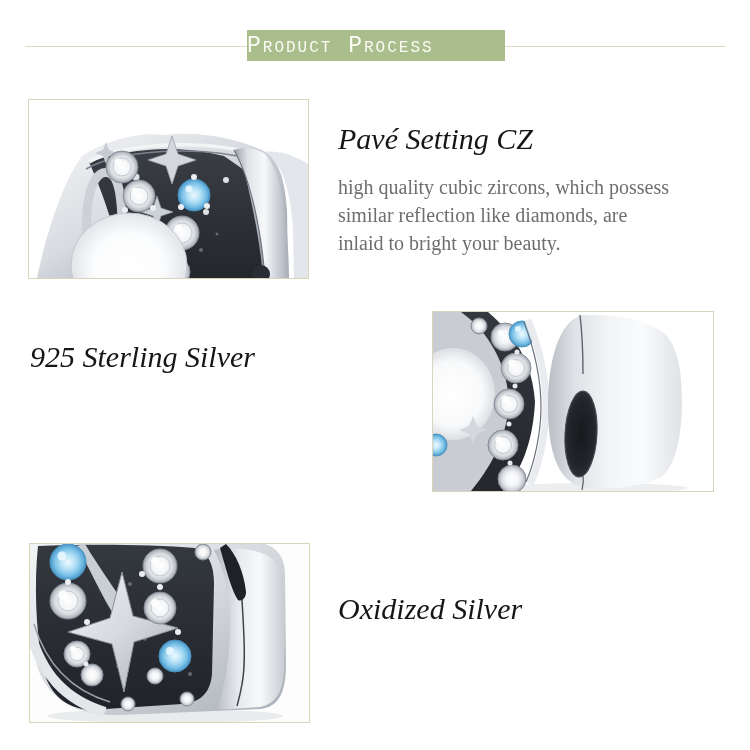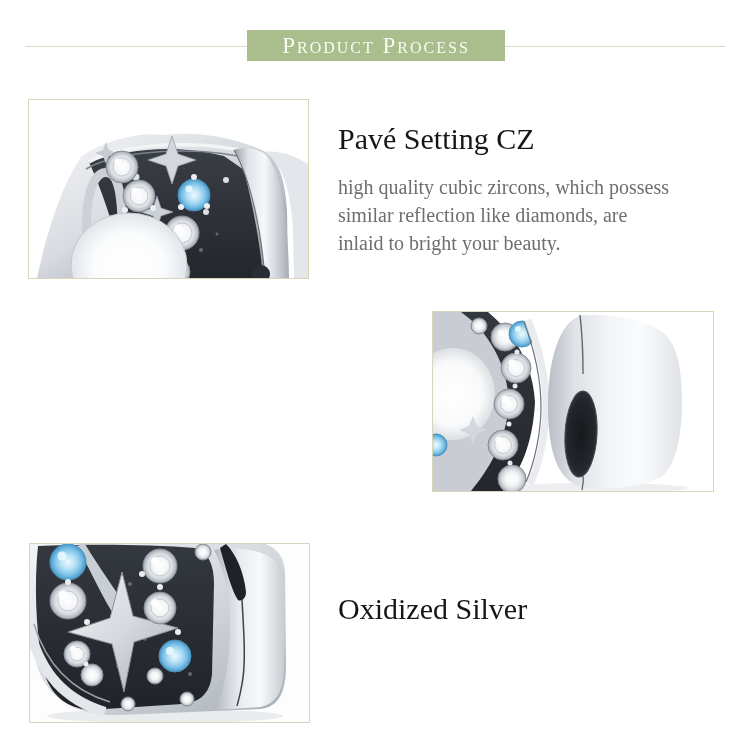--- a/index.html
+++ b/index.html
@@ -8,34 +8,34 @@
   }
   html,body{margin:0;padding:0;background:#ffffff;}
   .canvas{
     position:relative;width:750px;height:750px;background:#ffffff;
     font-family:"Liberation Serif", serif;overflow:hidden;
   }
   .divider{position:absolute;left:25px;top:46px;width:700px;height:1px;background:var(--divider);}
   .banner{
     position:absolute;left:247px;top:30px;width:258px;height:31px;
     background:var(--header-bg);color:var(--header-text);
-    font-family:Liberation Serif, serif;font-variant:small-caps;
+    font-family:Liberation Mono, monospace;font-variant:small-caps;
     font-size:23px;letter-spacing:2px;
-    display:flex;align-items:center;justify-content:center;
+    display:flex;align-items:center;justify-content:flex-start;
   }
   .img-frame{position:absolute;border:1px solid var(--image-border);background:#fff;box-sizing:content-box;}
   .img-frame svg{display:block;width:100%;height:100%;}
   #img-pave{left:28px;top:99px;width:279px;height:178px;}
   #img-side{left:432px;top:311px;width:280px;height:179px;}
   #img-oxid{left:29px;top:543px;width:279px;height:178px;}
   .text-block{position:absolute;}
   #txt-pave{left:338px;top:121px;width:380px;}
   #txt-silver{left:30px;top:339px;width:395px;}
   #txt-oxid{left:338px;top:591px;width:390px;}
-  .sec-title{font-size:30px;line-height:36px;color:var(--title-text);}
+  .sec-title{font-size:30px;line-height:36px;color:var(--title-text);font-style:italic;}
   .sec-body{margin-top:16px;font-size:20px;line-height:28px;color:var(--body-text);white-space:pre-line;}
 </style>
 </head>
 <body>
 
 <div class="canvas">
 
   <div class="divider"></div>
 
   <div class="banner">
@@ -128,20 +128,21 @@
   </div>
 
   <div class="text-block" id="txt-pave">
     <div class="sec-title">Pavé Setting CZ</div>
     <div class="sec-body">high quality cubic zircons, which possess
 similar reflection like diamonds, are
 inlaid to bright your beauty.</div>
   </div>
 
   <div class="text-block" id="txt-silver">
+    <div class="sec-title">925 Sterling Silver</div>
   </div>
 
   <div class="img-frame" id="img-side">
     <svg viewBox="0 0 280 179">
       <defs>
         <linearGradient id="bSide" x1="0" y1="0" x2="1" y2="0">
           <stop offset="0" stop-color="#b9bec5"></stop>
             <stop offset="0.2" stop-color="#dfe2e6"></stop>
           <stop offset="0.45" stop-color="#f2f4f6"></stop>
             <stop offset="0.7" stop-color="#fafbfc"></stop>

